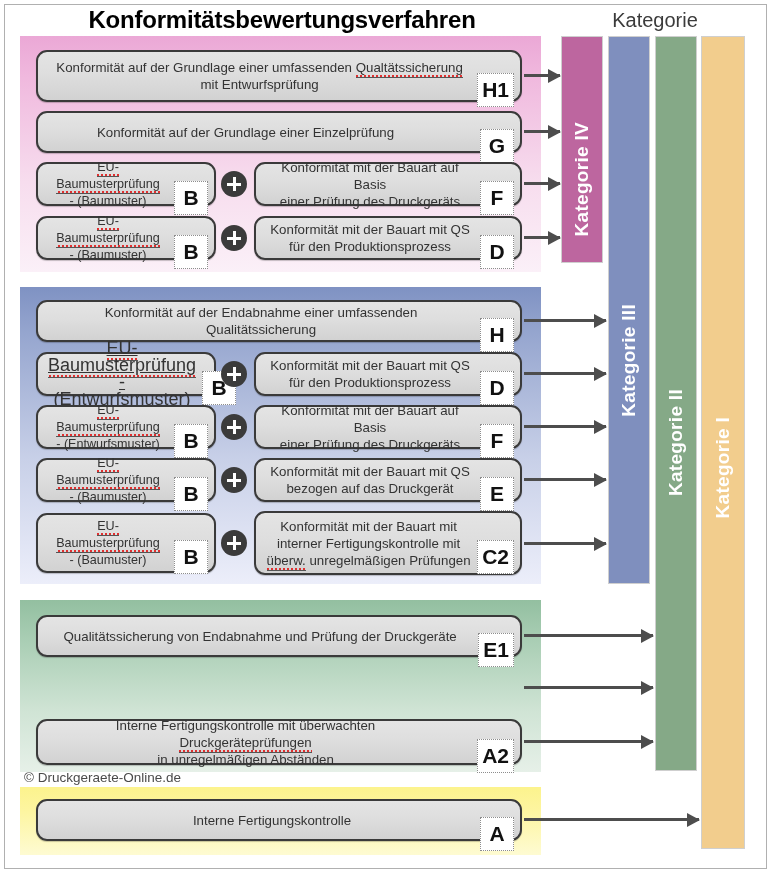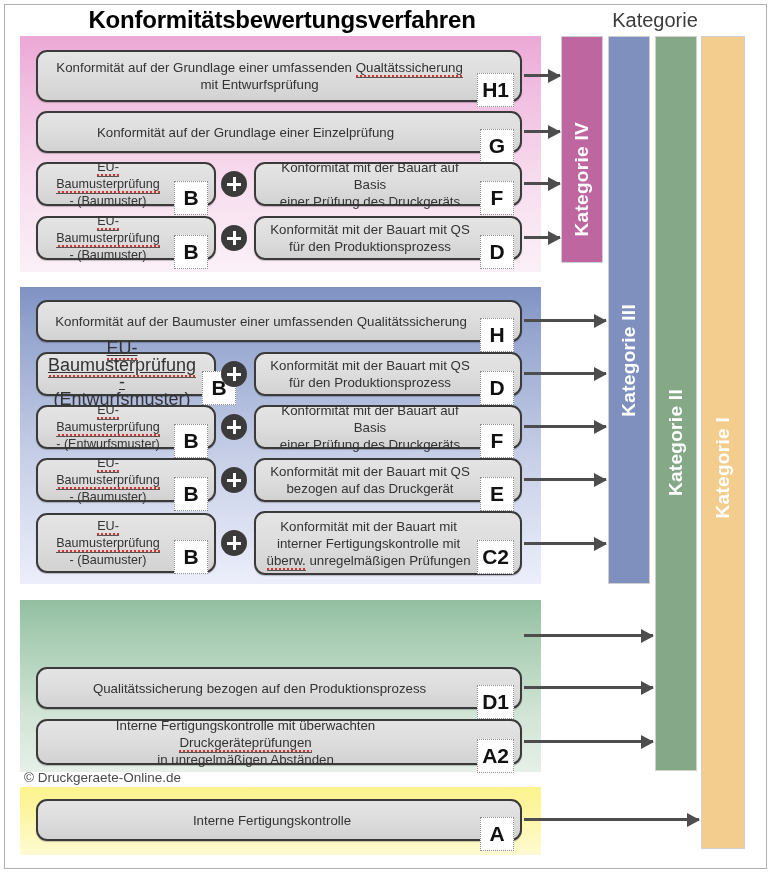--- a/index.html
+++ b/index.html
@@ -237,21 +237,21 @@
   <div class="plus" style="left:221px; top:225px;"></div>
   <div class="pbox" style="left:254px; top:216px; width:268px; height:44px;">
     <div class="ptext">Konformität mit der Bauart mit QS<br>für den Produktionsprozess</div>
     <div class="chip">D</div>
   </div>
   <div class="arrow" style="left:524px; top:236px; width:36px;"></div>
 
   <div class="panel" id="panel-kat3"></div>
 
   <div class="pbox" style="left:36px; top:300px; width:486px; height:42px;">
-    <div class="ptext">Konformität auf der Baumuster einer umfassenden Qualitätssicherung</div>
+    <div class="ptext">Konformität auf der Endabnahme einer umfassenden Qualitätssicherung</div>
     <div class="chip">H</div>
   </div>
   <div class="arrow" style="left:524px; top:319px; width:82px;"></div>
 
   <div class="pbox" style="left:36px; top:352px; width:180px; height:44px;">
     <div class="ptext" style="font-size:18px;text-decoration:underline;"><span class="misspell">EU-Baumusterprüfung</span> -<br>(Entwurfsmuster)</div>
     <div class="chip">B</div>
   </div>
   <div class="plus" style="left:221px; top:361px;"></div>
   <div class="pbox" style="left:254px; top:352px; width:268px; height:44px;">
@@ -288,26 +288,26 @@
   </div>
   <div class="plus" style="left:221px; top:530px;"></div>
   <div class="pbox" style="left:254px; top:511px; width:268px; height:64px;">
     <div class="ptext">Konformität mit der Bauart mit<br>interner Fertigungskontrolle mit<br><span class="misspell">überw.</span> unregelmäßigen Prüfungen</div>
     <div class="chip">C2</div>
   </div>
   <div class="arrow" style="left:524px; top:542px; width:82px;"></div>
 
   <div class="panel" id="panel-kat2"></div>
 
+  <div class="pbox" style="left:36px; top:615px; width:486px; height:42px;">
+    <div class="ptext">Qualitätssicherung von Endabnahme und Prüfung der Druckgeräte</div>
+    <div class="chip">E1</div>
+  </div>
   <div class="arrow" style="left:524px; top:634px; width:129px;"></div>
 
-  <div class="pbox" style="left:36px; top:667px; width:486px; height:42px;">
-    <div class="ptext">Qualitätssicherung bezogen auf den Produktionsprozess</div>
-    <div class="chip">D1</div>
-  </div>
   <div class="arrow" style="left:524px; top:686px; width:129px;"></div>
 
   <div class="pbox" style="left:36px; top:719px; width:486px; height:46px;gap:28px;">
     <div class="ptext">Interne Fertigungskontrolle mit überwachten <span class="misspell">Druckgeräteprüfungen</span><br>in unregelmäßigen Abständen</div>
     <div class="chip">A2</div>
   </div>
   <div class="arrow" style="left:524px; top:740px; width:129px;"></div>
 
   <div class="copyright">© Druckgeraete-Online.de</div>
 

